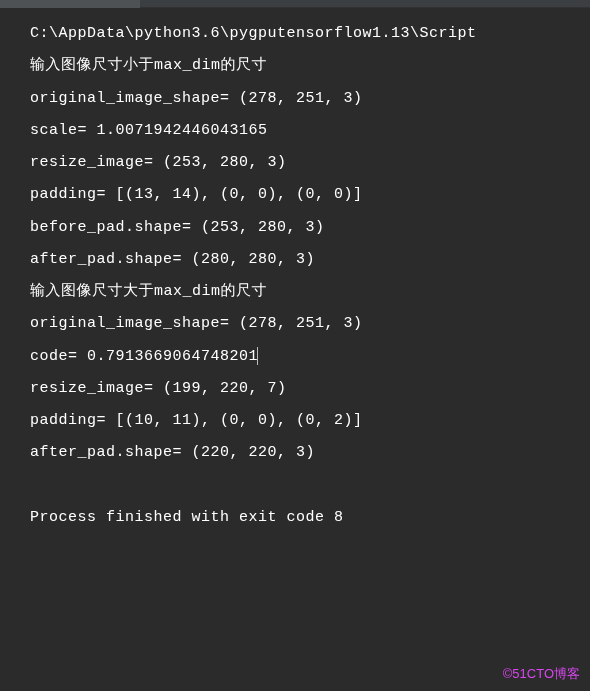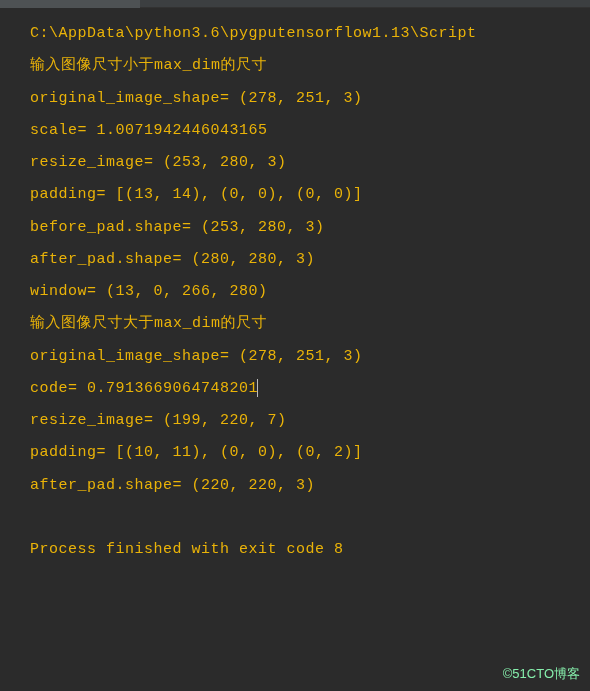--- a/index.html
+++ b/index.html
@@ -21,21 +21,21 @@
       background: #3c3f41;
       border-bottom: 1px solid #323232;
     }
     .tab-indicator {
       width: 140px;
       height: 8px;
       background: #4e5254;
     }
     .console {
       padding: 10px 0 0 30px;
-      color: #eab308;
+      color: #ffffff;
       line-height: 2.15;
       letter-spacing: 0.5px;
     }
     .line {
       white-space: pre;
     }
     .cursor {
       display: inline-block;
       width: 1px;
       height: 18px;
@@ -43,21 +43,21 @@
       vertical-align: middle;
       margin-left: -1px;
     }
     .blank-line {
       height: 32px;
     }
     .watermark {
       position: absolute;
       right: 10px;
       bottom: 8px;
-      color: #86efac;
+      color: #d946ef;
       font-size: 13px;
       font-family: sans-serif;
       letter-spacing: 0;
     }
   </style>
 </head>
 <body>
 
 <div class="top-bar">
   <div class="tab-indicator"></div>
@@ -65,21 +65,20 @@
 
 <div class="console">
   <div class="line">C:\AppData\python3.6\pygputensorflow1.13\Script</div>
   <div class="line">输入图像尺寸小于max_dim的尺寸</div>
   <div class="line">original_image_shape= (278, 251, 3)</div>
   <div class="line">scale= 1.0071942446043165</div>
   <div class="line">resize_image= (253, 280, 3)</div>
   <div class="line">padding= [(13, 14), (0, 0), (0, 0)]</div>
   <div class="line">before_pad.shape= (253, 280, 3)</div>
   <div class="line">after_pad.shape= (280, 280, 3)</div>
-  <div class="line">window= (13, 0, 266, 280)</div>
   <div class="line">输入图像尺寸大于max_dim的尺寸</div>
   <div class="line">original_image_shape= (278, 251, 3)</div>
   <div class="line"><span>code= 0.7913669064748201</span><span class="cursor"></span></div>
   <div class="line">resize_image= (199, 220, 7)</div>
   <div class="line">padding= [(10, 11), (0, 0), (0, 2)]</div>
   <div class="line">after_pad.shape= (220, 220, 3)</div>
   <div class="blank-line"></div>
   <div class="line">Process finished with exit code 8</div>
 </div>
 

